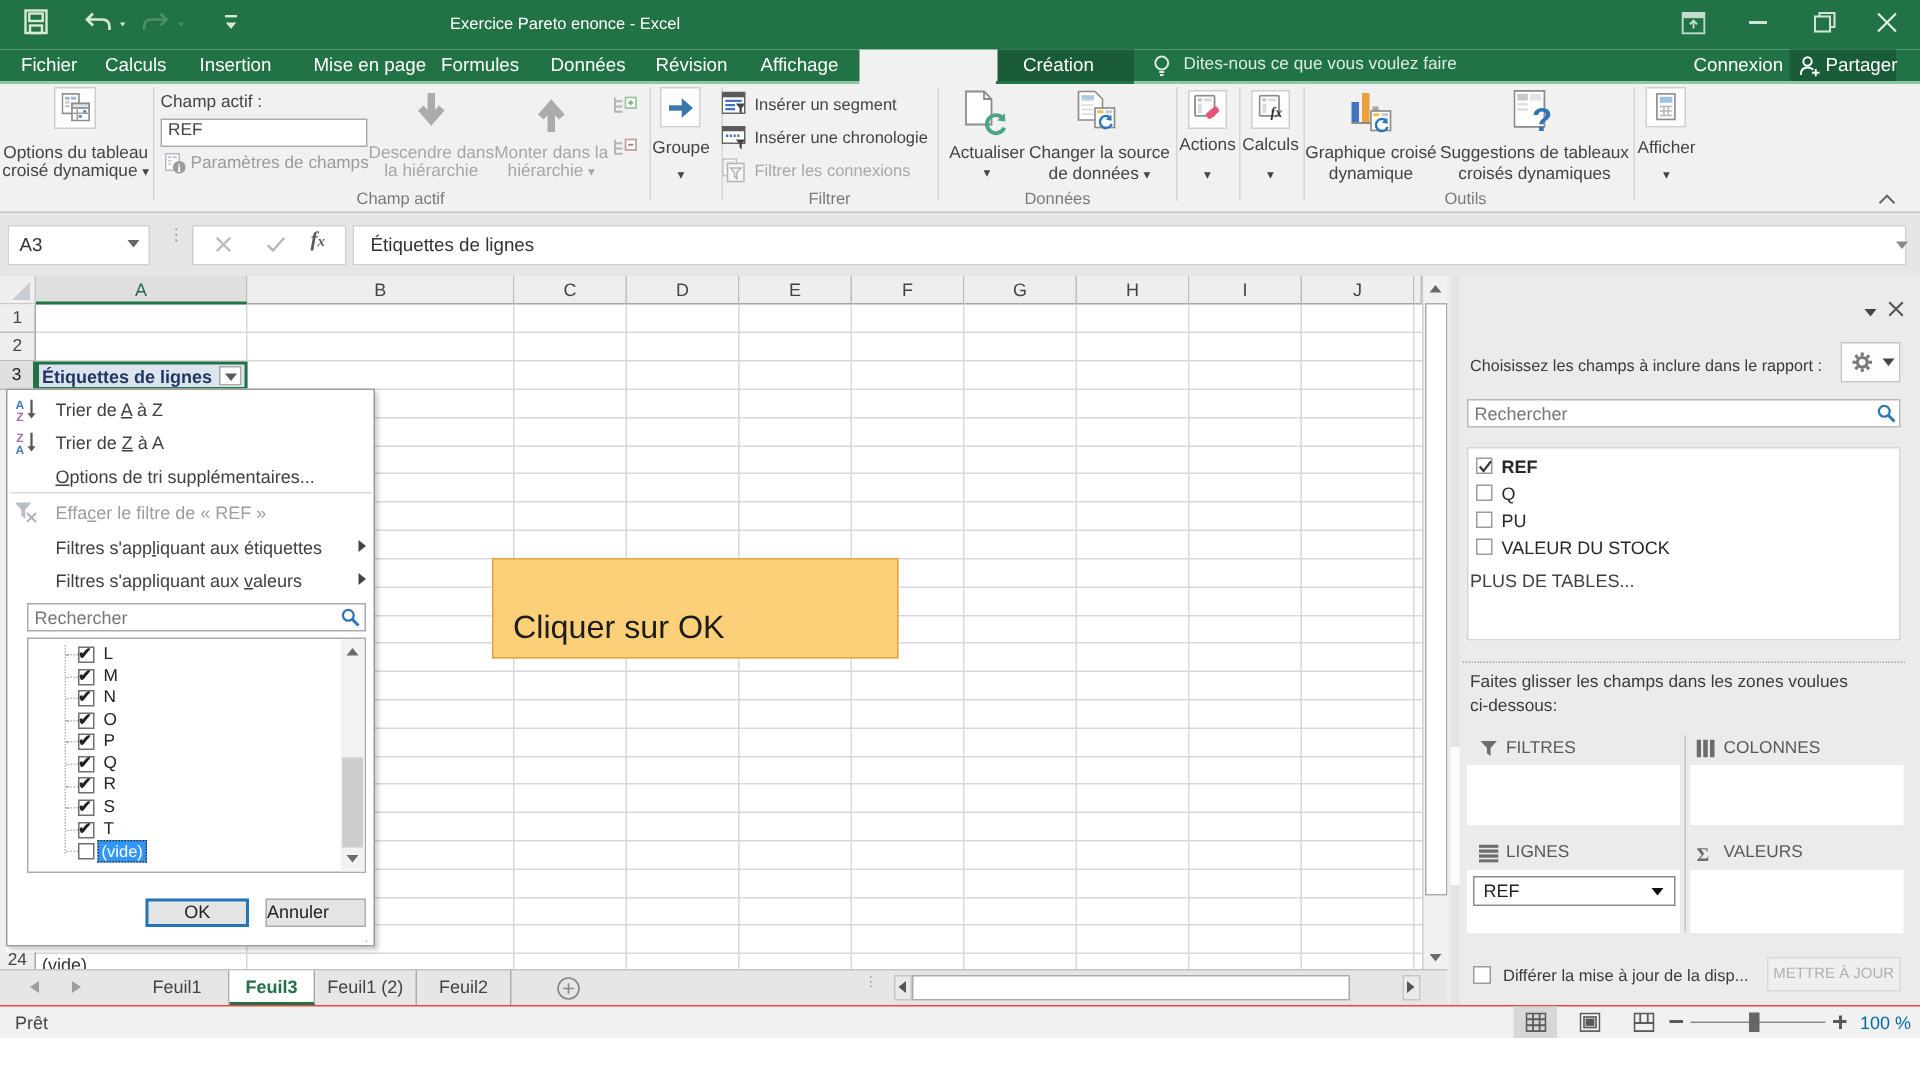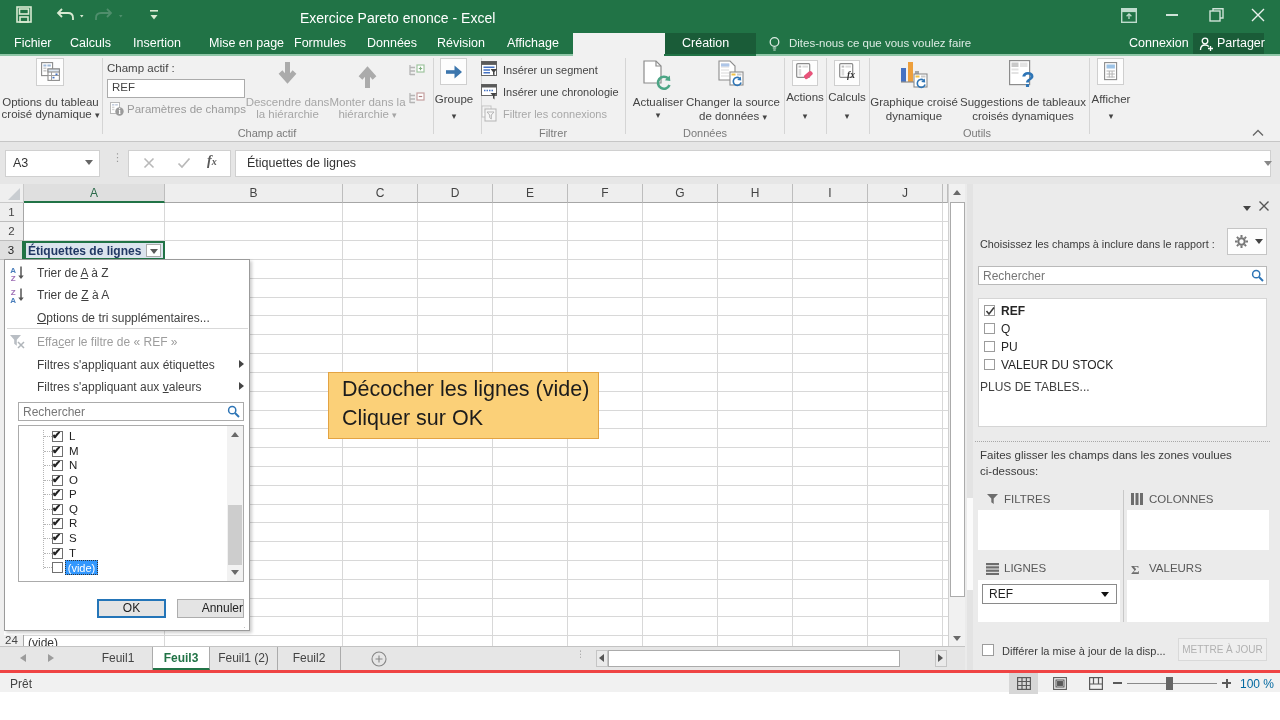--- a/index.html
+++ b/index.html
@@ -4,21 +4,21 @@
 <style>
 * { margin:0; padding:0; box-sizing:border-box; }
 html,body { width:1280px; height:720px; overflow:hidden; }
 body { font-family:"Liberation Sans", sans-serif; }
 #app { position:relative; width:1280px; height:720px; background:#fff; }
 .abs { position:absolute; }
 
 #titlebar { left:0; top:0; width:1280px; height:33px; background:#217346; }
 #ctxblock { left:575px; top:0; width:181px; height:33px; background:#1a5c38; }
 #ctxblock span { display:block; text-align:center; margin-top:11px; font-size:11.5px; color:#cfe3d8; white-space:nowrap; }
-#wintitle { left:300px; top:10px; font-size:14px; color:#fff; }
+#wintitle { left:300px; top:10px; font-size:11px; color:#fff; }
 
 #tabrow { left:0; top:33px; width:1280px; height:21px; background:#217346; }
 #ctxtab2 { left:575px; top:33px; width:181px; height:21px; background:#1a5c38; }
 .rtab { position:absolute; top:36px; font-size:12.5px; color:#fff; }
 #seltab { left:573px; top:33px; width:92px; height:21px; background:#f1f1f1; }
 #seltab span { display:block; text-align:right; margin-top:20px; font-size:12.5px; color:#217346;text-decoration:underline; }
 #ctxline { left:664px; top:54px; width:92px; height:2px; background:#217346; z-index:5; }
 
 #ribbon { left:0; top:54px; width:1280px; height:88px; background:#f1f1f1; border-bottom:1px solid #c6c6c6; }
 .rsep { position:absolute; top:58px; width:1px; height:76px; background:#d5d5d5; }
@@ -45,21 +45,21 @@
 .cm::after { content:"✔"; position:absolute; left:0px; top:-2px; font-size:11px; color:#222; font-weight:bold; }
 .lbl { left:64px; font-size:11.5px; color:#222; }
 
 #callout { left:328px; top:372px; width:271px; height:67px; background:#fbd078; border:1px solid #e3a342; }
 
 #pane { left:965px; top:184px; width:315px; height:486px; background:#ebebeb; }
 
 #sheetbar { left:0; top:646px; width:965px; height:24px; background:#e6e6e6; border-top:1px solid #c3c3c3; }
 .stab { position:absolute; top:0; height:23px; font-size:12px; color:#444; text-align:center; }
 
-#statusbar { left:0; top:670px; width:1280px; height:22px; background:#f1f1f1; border-top:3px solid #ef4444; }
+#statusbar { left:0; top:670px; width:1280px; height:22px; background:#f1f1f1; border-top:1px solid #ef4444; }
 
 #blackbar { left:0; top:692px; width:1280px; height:28px; background:#282828; color:#f2f2f2; font-size:18px; text-align:center; line-height:26px; }
 </style>
 </head>
 <body>
 <div id="app">
   <div class="abs" id="titlebar"></div>
   <div class="abs" id="wintitle">Exercice Pareto enonce - Excel</div>
 
   <svg class="abs" style="left:16px;top:6px" width="17" height="18" viewBox="0 0 17 18">
@@ -461,25 +461,24 @@
       <div class="abs chk" style="top:302px"></div>
       <div class="abs" style="left:60px;top:300px;width:33px;height:15px;background:#3297fd;border:1px dotted #333;font-size:11px;color:#fff;text-align:center;line-height:14px">(vide)</div>
     </div>
 
     <div class="abs" style="left:222px;top:166px;width:16px;height:155px;background:#f2f2f2"></div>
     <div class="abs" style="left:226px;top:172px;width:0;height:0;border-left:4px solid transparent;border-right:4px solid transparent;border-bottom:5px solid #6a6a6a"></div>
     <div class="abs" style="left:223px;top:245px;width:14px;height:60px;background:#cdcdcd"></div>
     <div class="abs" style="left:226px;top:310px;width:0;height:0;border-left:4px solid transparent;border-right:4px solid transparent;border-top:5px solid #6a6a6a"></div>
 
     <div class="abs" style="left:92px;top:339px;width:69px;height:19px;background:#e4e4e4;border:2px solid #2475b8;font-size:12px;color:#222;text-align:center;line-height:15px">OK</div>
-    <div class="abs" style="left:172px;top:339px;width:67px;height:19px;background:#e4e4e4;border:1px solid #adadad;font-size:12px;color:#222;text-align:right;line-height:17px">Annuler</div>
+    <div class="abs" style="left:172px;top:339px;width:67px;height:19px;background:#e4e4e4;border:1px solid #adadad;font-size:12px;color:#222;text-align:left;line-height:17px">Annuler</div>
     <div class="abs" style="left:236px;top:364px;font-size:8px;color:#9a9a9a">.:</div>
   </div>
   <div class="abs" id="callout">
-    <div style="position:absolute;left:13px;top:4px;font-size:21.5px;color:#1c1c1c">Décocher les lignes (vide)</div>
     <div style="position:absolute;left:13px;top:33px;font-size:21.5px;color:#1c1c1c">Cliquer sur OK</div>
   </div>
   <div class="abs" id="pane">
 
     <div class="abs" style="left:2px;top:0;width:6px;height:486px;background:#e3e3e3"></div>
     <div class="abs" style="left:2px;top:314px;width:6px;height:92px;background:#fbfbfb"></div>
     <div class="abs" style="left:278px;top:22px;width:0;height:0;border-left:4.5px solid transparent;border-right:4.5px solid transparent;border-top:5px solid #444"></div>
     <svg class="abs" style="left:293px;top:16px" width="12" height="12" viewBox="0 0 12 12">
         <path d="M1.5 1.5 L10.5 10.5 M10.5 1.5 L1.5 10.5" stroke="#555" stroke-width="1.4"></path>
       </svg>

